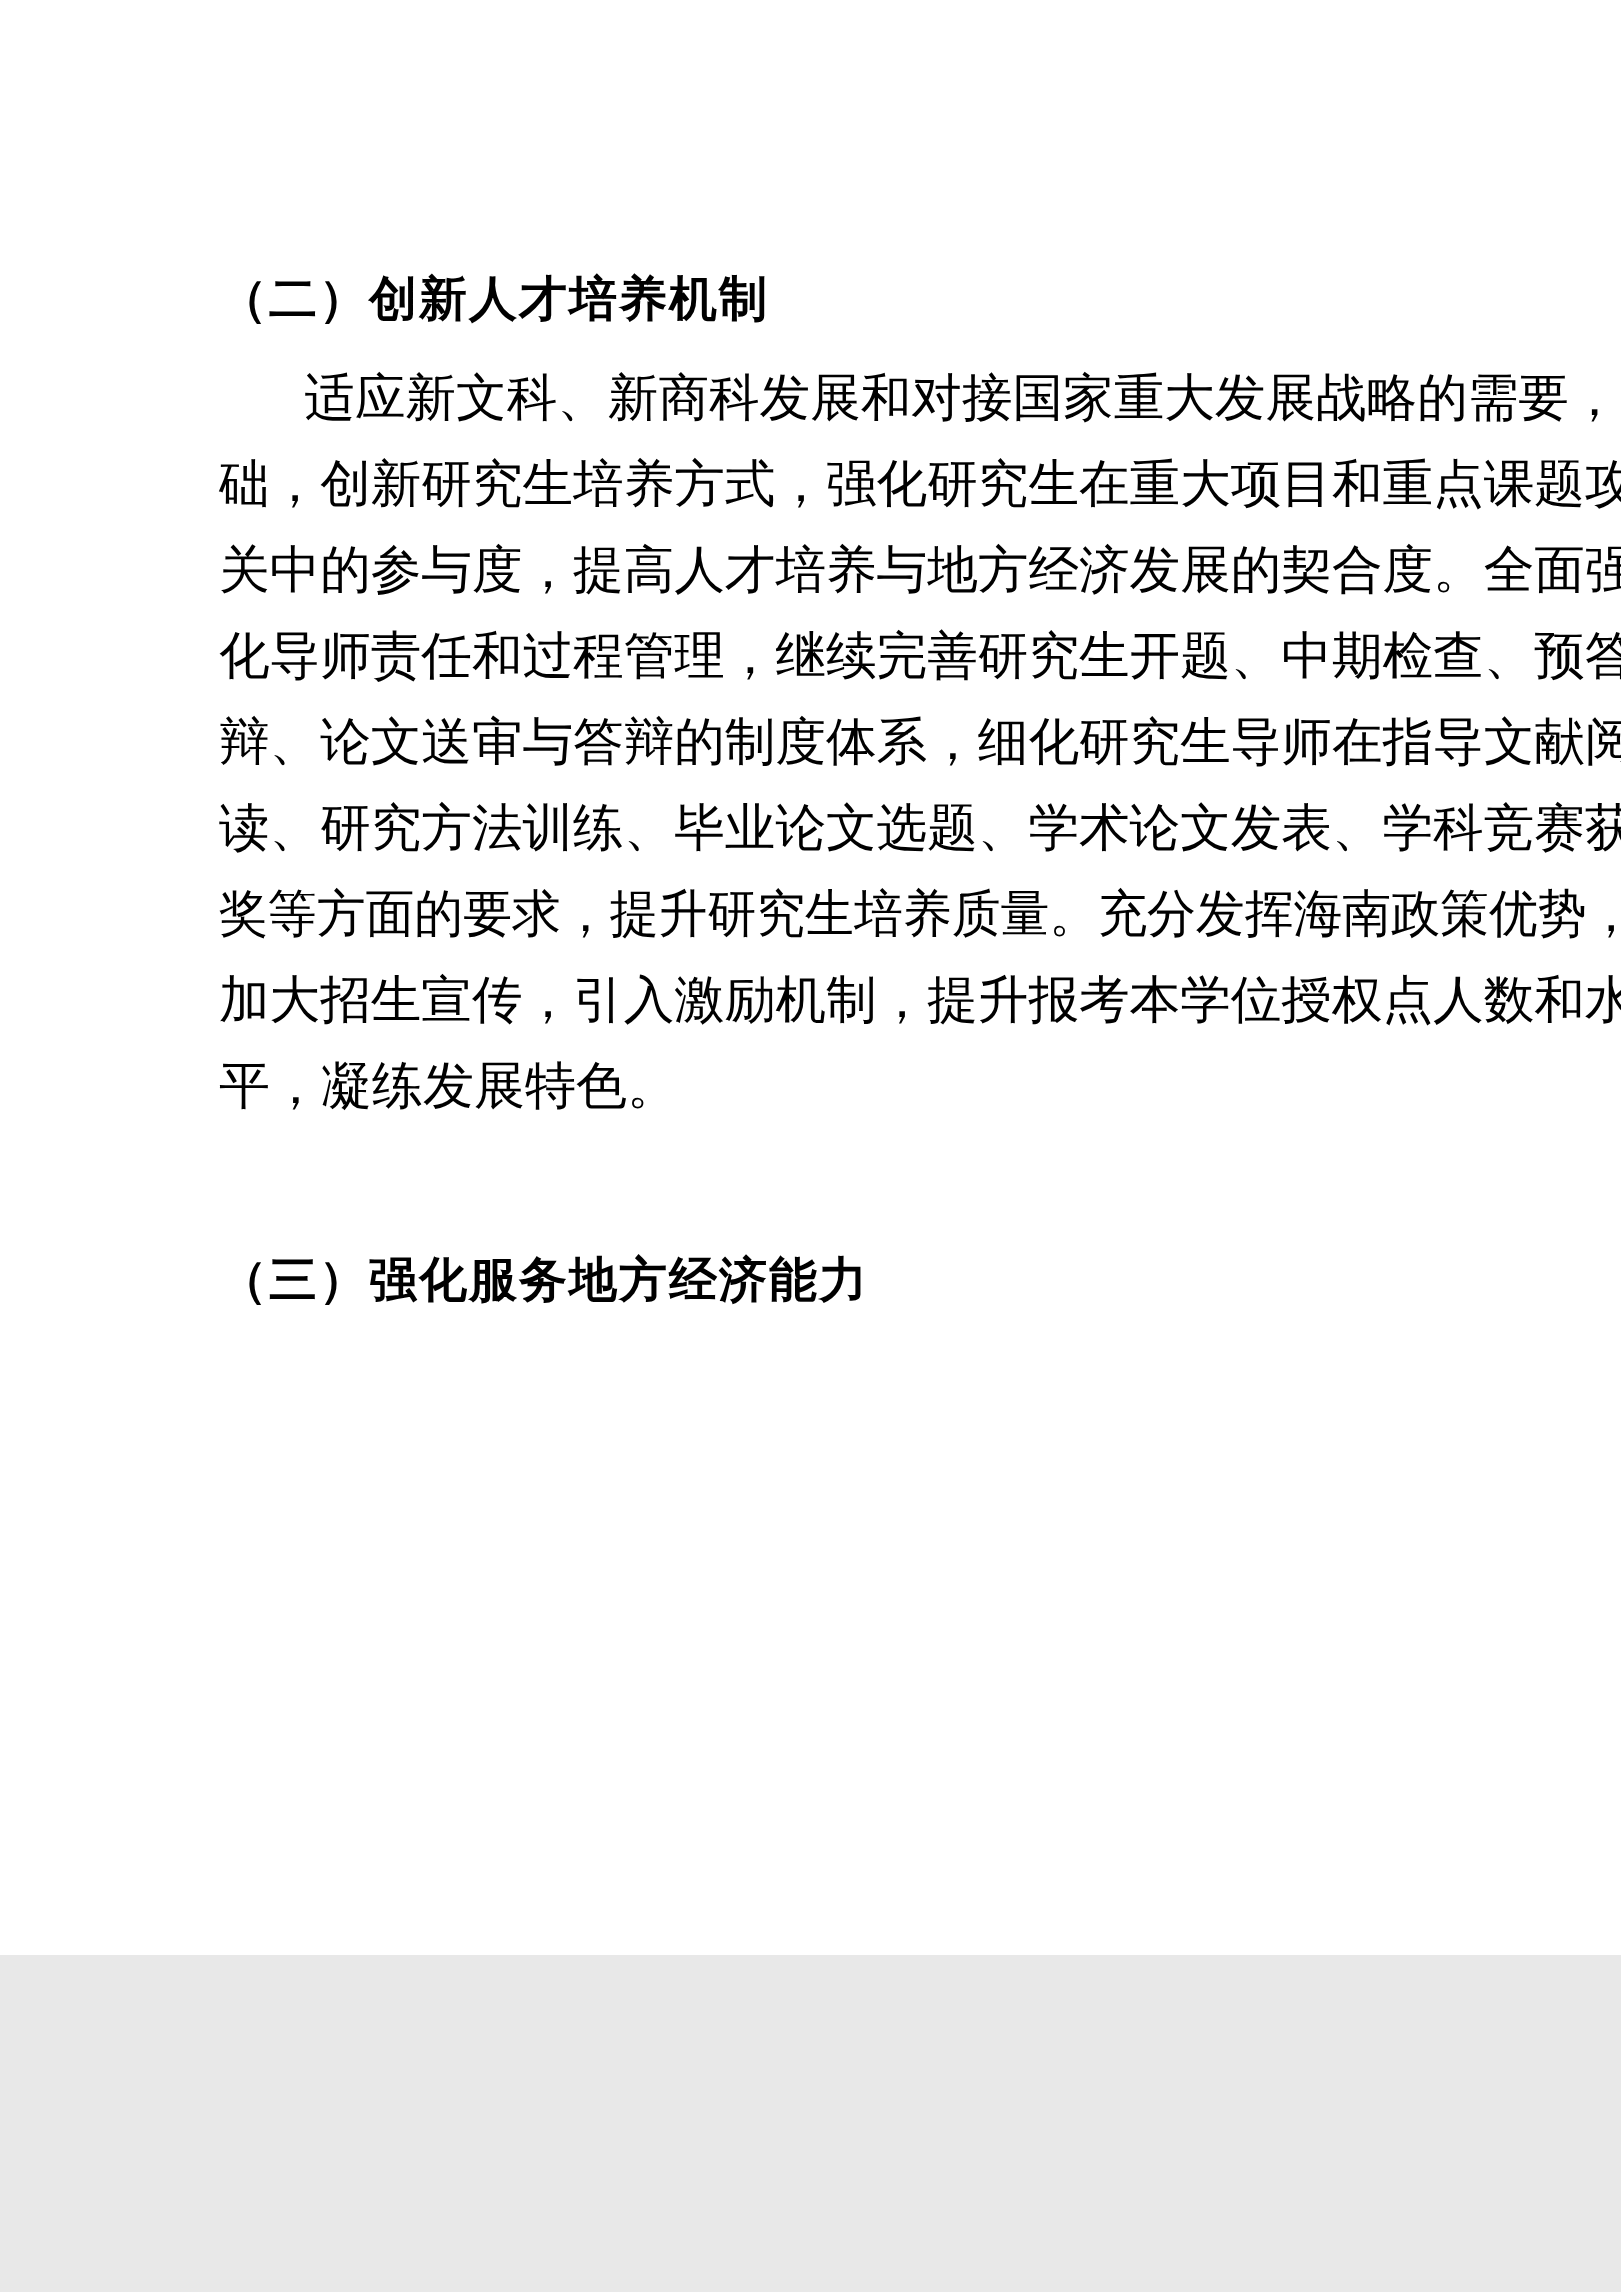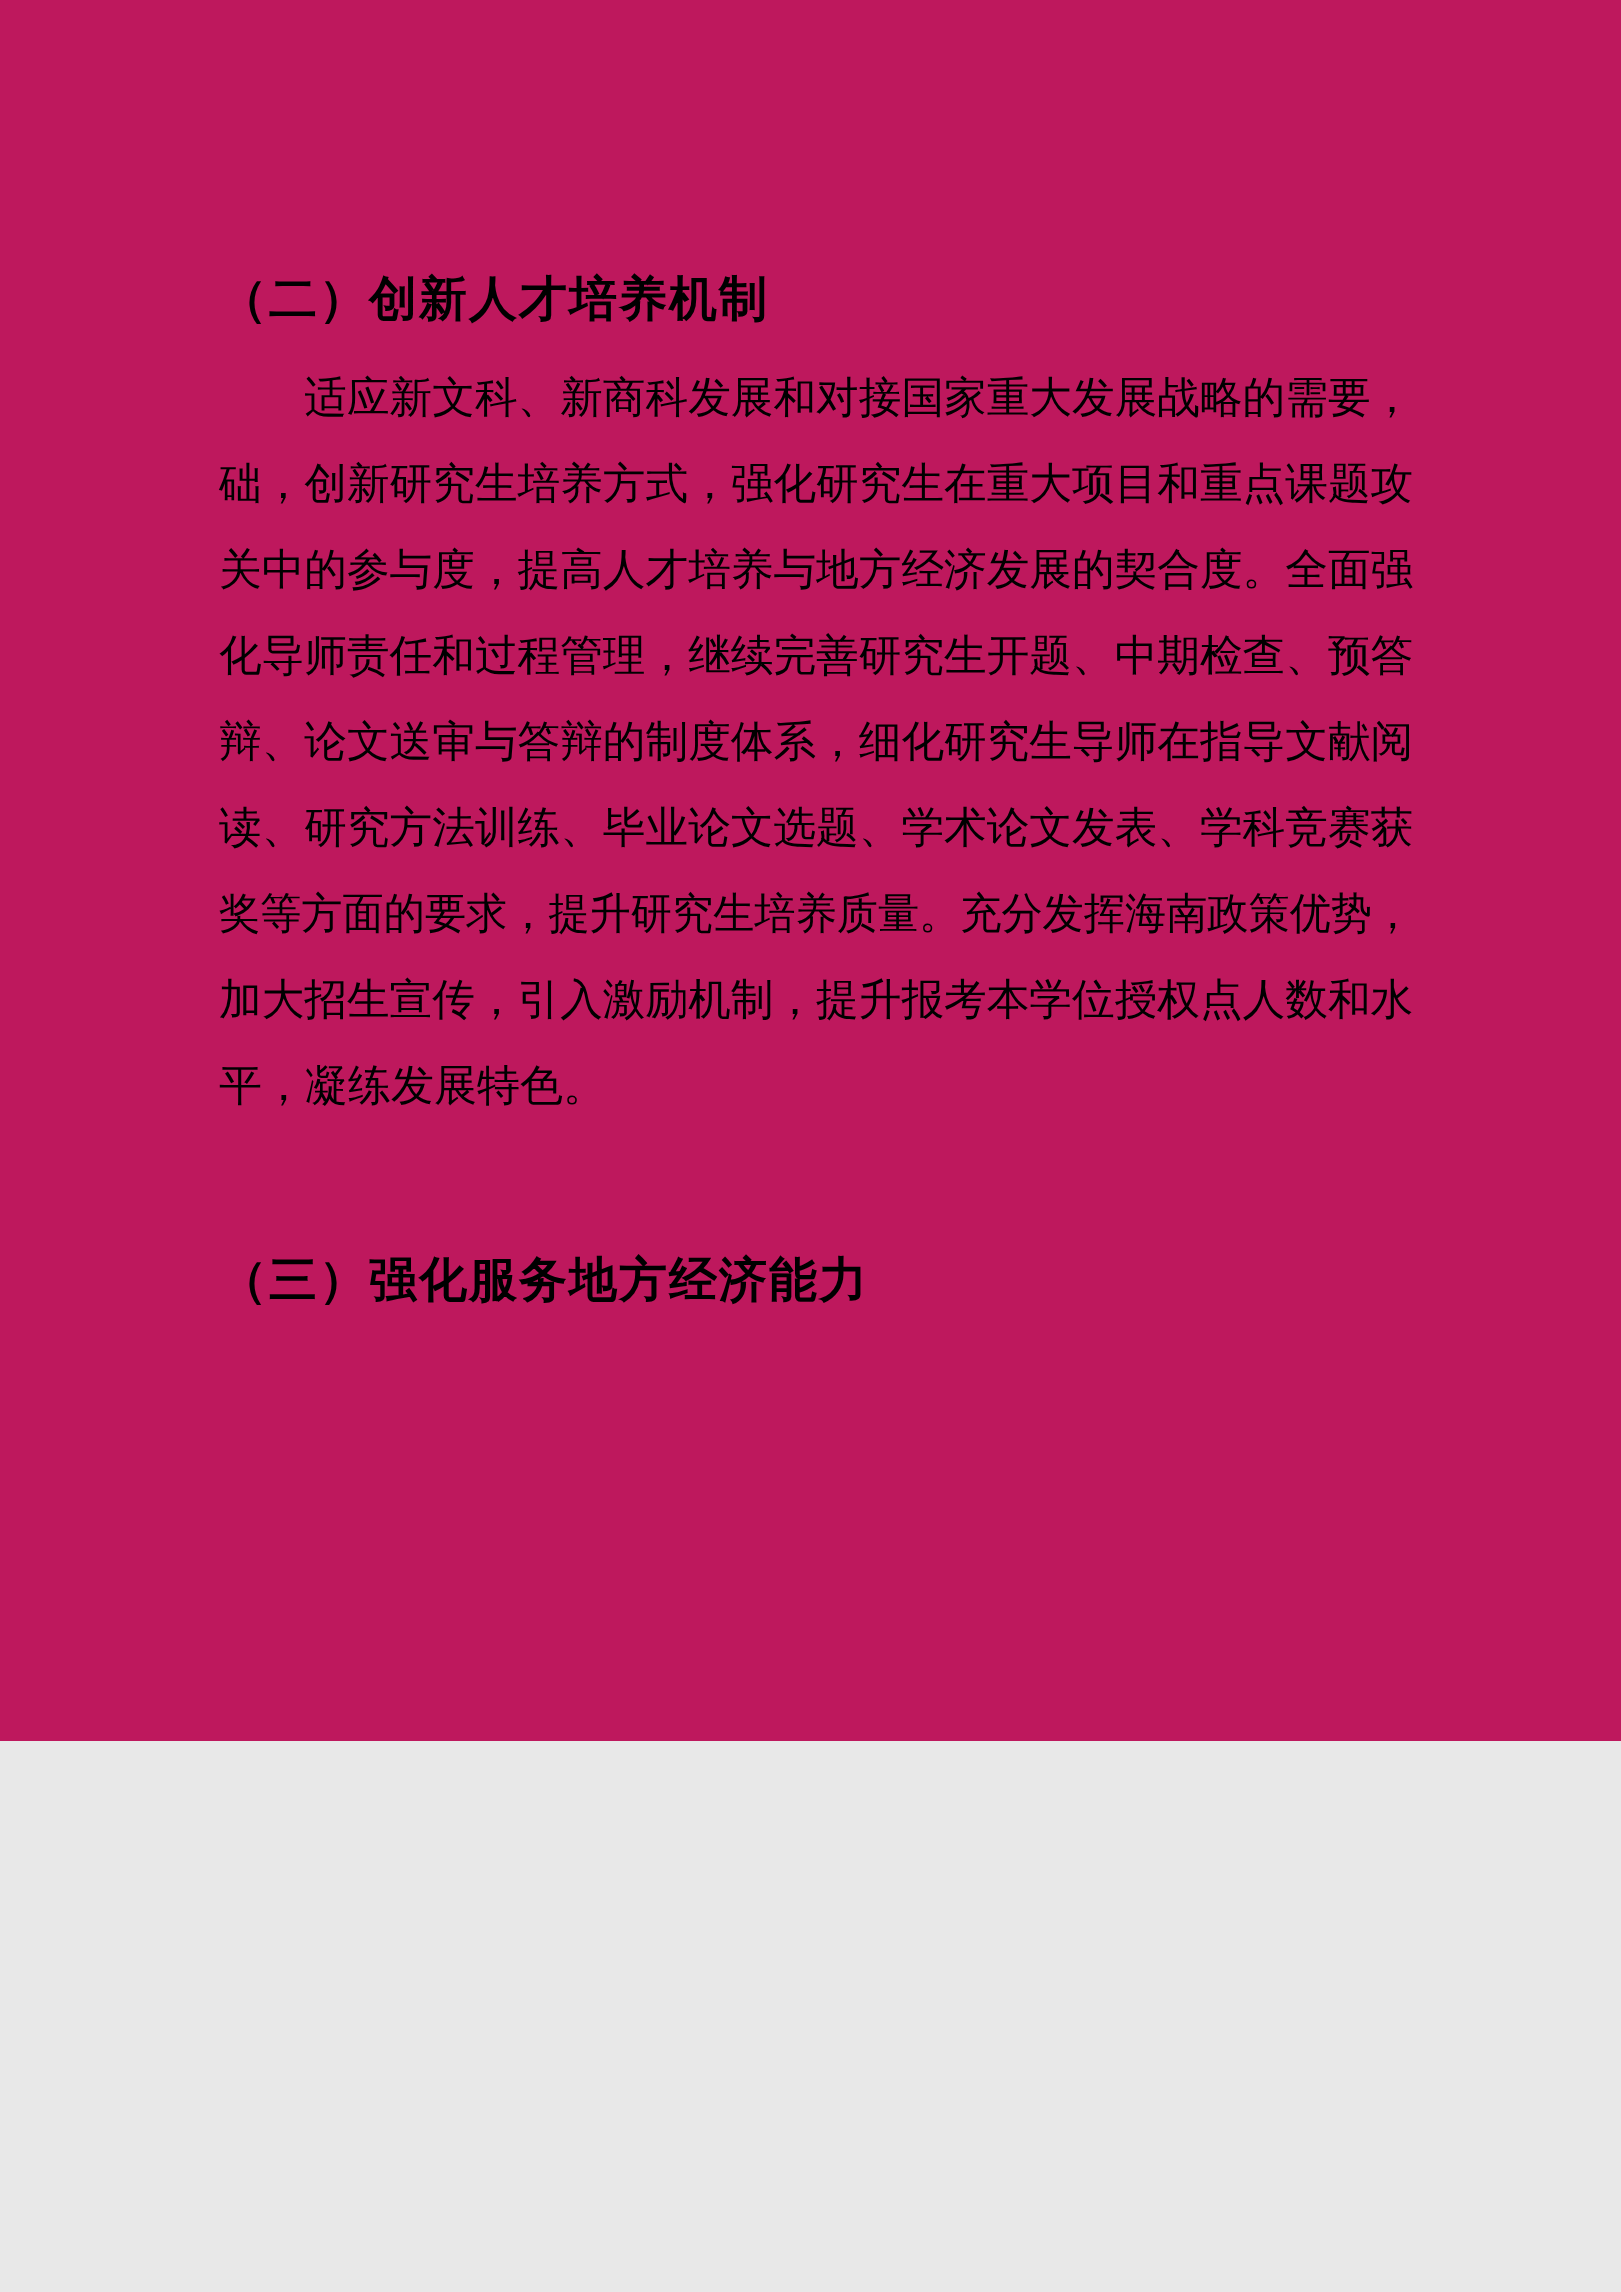--- a/index.html
+++ b/index.html
@@ -3,22 +3,22 @@
 <meta charset="utf-8">
 <style>
   html, body {
     margin: 0;
     padding: 0;
     background: #e8e8e8;
   }
   .page {
     position: relative;
     width: 1621px;
-    height: 1741px;
-    background: #be185d;
+    height: 1955px;
+    background: #ffffff;
     color: #000000;
     font-family: "Liberation Serif", serif;
     overflow: hidden;
   }
   .heading {
     position: absolute;
     left: 219px;
     width: 1215px;
     font-family: "Liberation Sans", sans-serif;
     font-weight: bold;
@@ -26,21 +26,21 @@
     letter-spacing: 2px;
     line-height: 55px;
     white-space: nowrap;
   }
   #heading-1 { top: 271px; }
   #heading-2 { top: 1252px; }
   .para {
     position: absolute;
     left: 219px;
     width: 1198px;
-    font-size: 43px;
+    font-size: 51px;
     font-family: "Liberation Serif", serif;
   }
   #para-1 { top: 355px; }
   #para-2 { top: 1329px; }
   .pline {
     height: 86px;
     line-height: 86px;
     text-align: justify;
     text-align-last: justify;
     white-space: nowrap;

